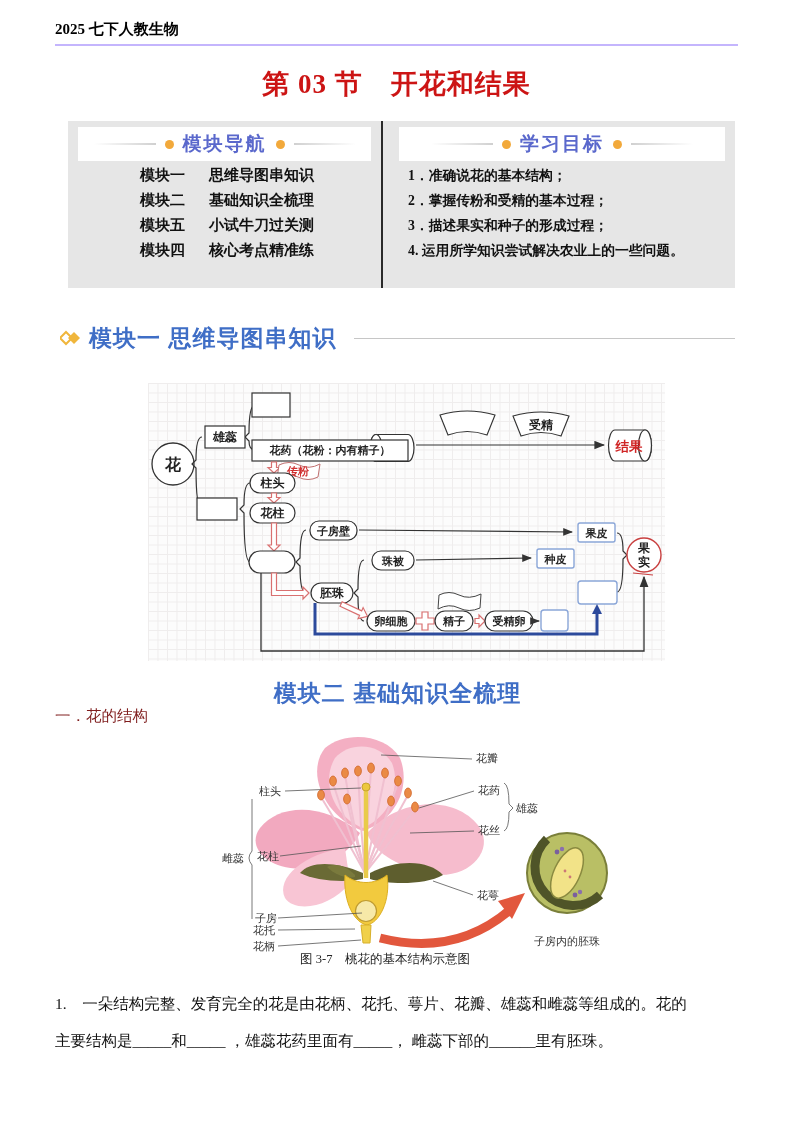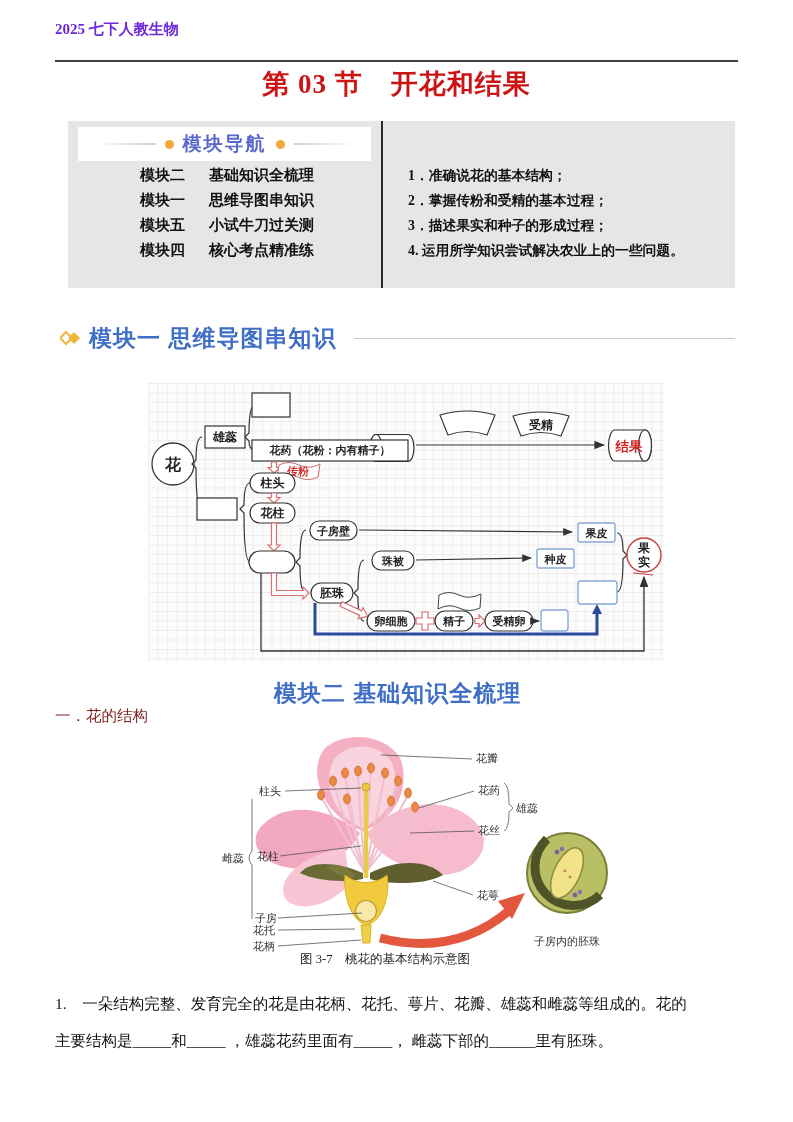--- a/index.html
+++ b/index.html
@@ -5,22 +5,22 @@
   * { margin:0; padding:0; box-sizing:border-box; }
   html,body { background:#888; }
   .page {
     position:relative; width:793px; height:1122px; margin:0 auto;
     background:#fff; overflow:hidden;
     font-family:"Liberation Serif", serif; color:#1a1a1a;
   }
   
   .doc-header {
     position:absolute; left:55px; top:20px; width:683px;
-    font-size:15px; font-weight:bold; color:#6d28d9;
-    border-bottom:2px solid #404040; padding-bottom:21px;
+    font-size:15px; font-weight:bold; color:#000000;
+    border-bottom:2px solid #c4b5fd; padding-bottom:5px;
   }
   .doc-title {
     position:absolute; left:0; top:66px; width:100%;
     text-align:center; font-size:27px; font-weight:bold; color:#cc1414;
     letter-spacing:1px;
   }
   
   .panel {
     position:absolute; left:68px; top:121px; width:667px; height:167px;
     background:#e6e6e6;
@@ -106,37 +106,44 @@
   <div class="panel">
     <div class="band band-left">
       <span class="band-rule l"></span>
       <span class="band-dot"></span>
       <span class="band-title">模块导航</span>
       <span class="band-dot"></span>
       <span class="band-rule r"></span>
     </div>
     <div class="nav-list">
       <div class="nav-row">
+        <span>模块一</span>
+        <span>思维导图串知识</span>
+      </div>
+      <div class="nav-row">
         <span>模块二</span>
         <span>基础知识全梳理</span>
-      </div>
-      <div class="nav-row">
-        <span>模块一</span>
-        <span>思维导图串知识</span>
       </div>
       <div class="nav-row">
         <span>模块五</span>
         <span>小试牛刀过关测</span>
       </div>
       <div class="nav-row">
         <span>模块四</span>
         <span>核心考点精准练</span>
       </div>
     </div>
     <div class="panel-divider"></div>
+    <div class="band band-right">
+      <span class="band-rule l"></span>
+      <span class="band-dot"></span>
+      <span class="band-title">学习目标</span>
+      <span class="band-dot"></span>
+      <span class="band-rule r"></span>
+    </div>
     <div class="obj-list">
       <div class="obj-row">1．准确说花的基本结构；</div>
       <div class="obj-row">2．掌握传粉和受精的基本过程；</div>
       <div class="obj-row">3．描述果实和种子的形成过程；</div>
       <div class="obj-row">4. 运用所学知识尝试解决农业上的一些问题。</div>
     </div>
   </div>
 
   <div class="mod-heading m1">
     <svg width="21" height="16" viewBox="0 0 21 16">

